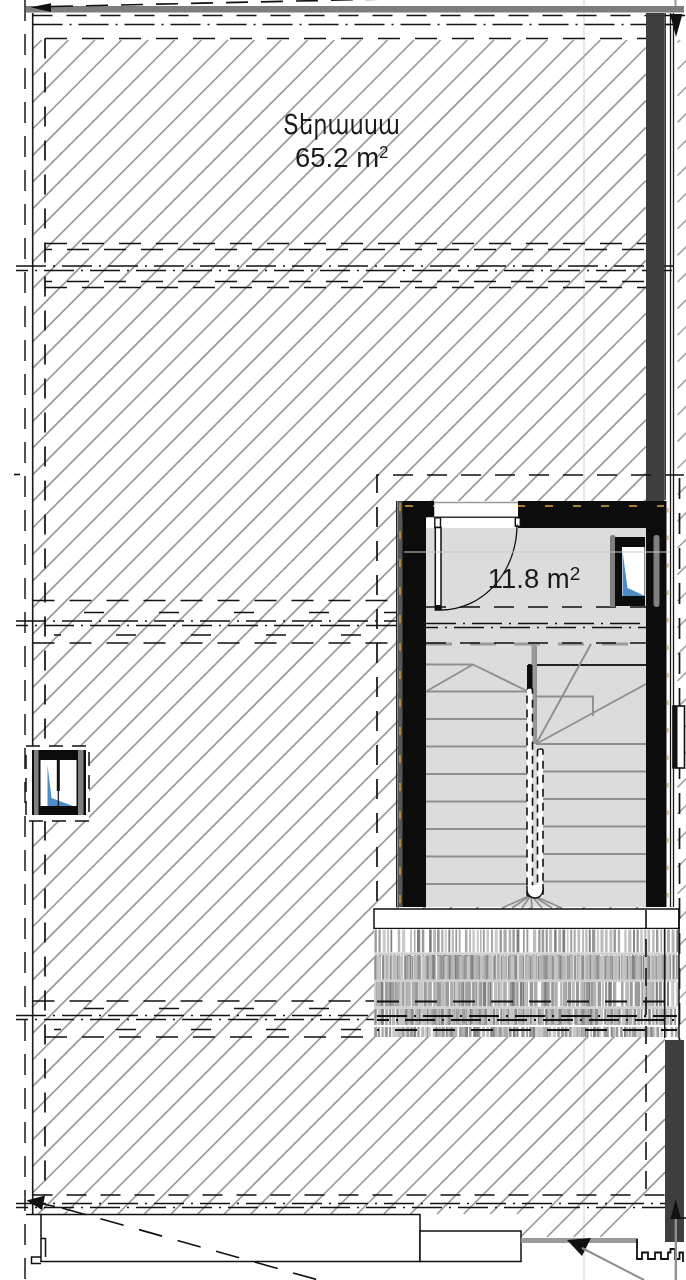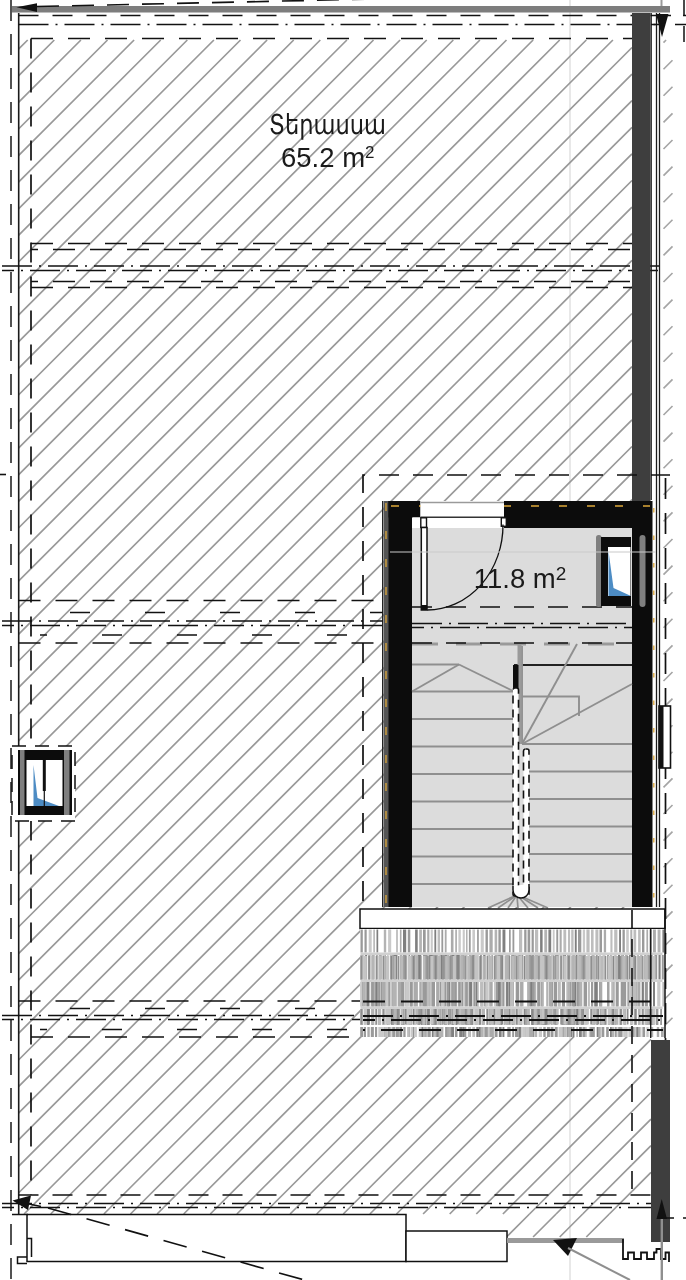--- a/index.html
+++ b/index.html
@@ -1,16 +1,16 @@
 <!DOCTYPE html>
 <html><head>
 <meta charset="utf-8">
 <style>
   html,body{margin:0;padding:0;background:#ffffff;}
-  #plan{width:626px;height:1280px;position:relative;font-family:"Liberation Sans",sans-serif;}
+  #plan{width:626px;height:1280px;position:relative;font-family:"Liberation Sans",sans-serif;margin-left:14px;}
 </style>
 </head>
 <body>
 
 <div id="plan">
 <svg width="686" height="1280" viewBox="0 0 686 1280">
 <defs>
   <pattern id="hatch" width="32.6" height="32.6" patternUnits="userSpaceOnUse">
     <rect width="32.6" height="32.6" fill="#ffffff"></rect>
     <path d="M-4,4 L4,-4 M0,32.6 L32.6,0 M28.6,36.6 L36.6,28.6" stroke="#a3a3a3" stroke-width="1.7" fill="none"></path>

